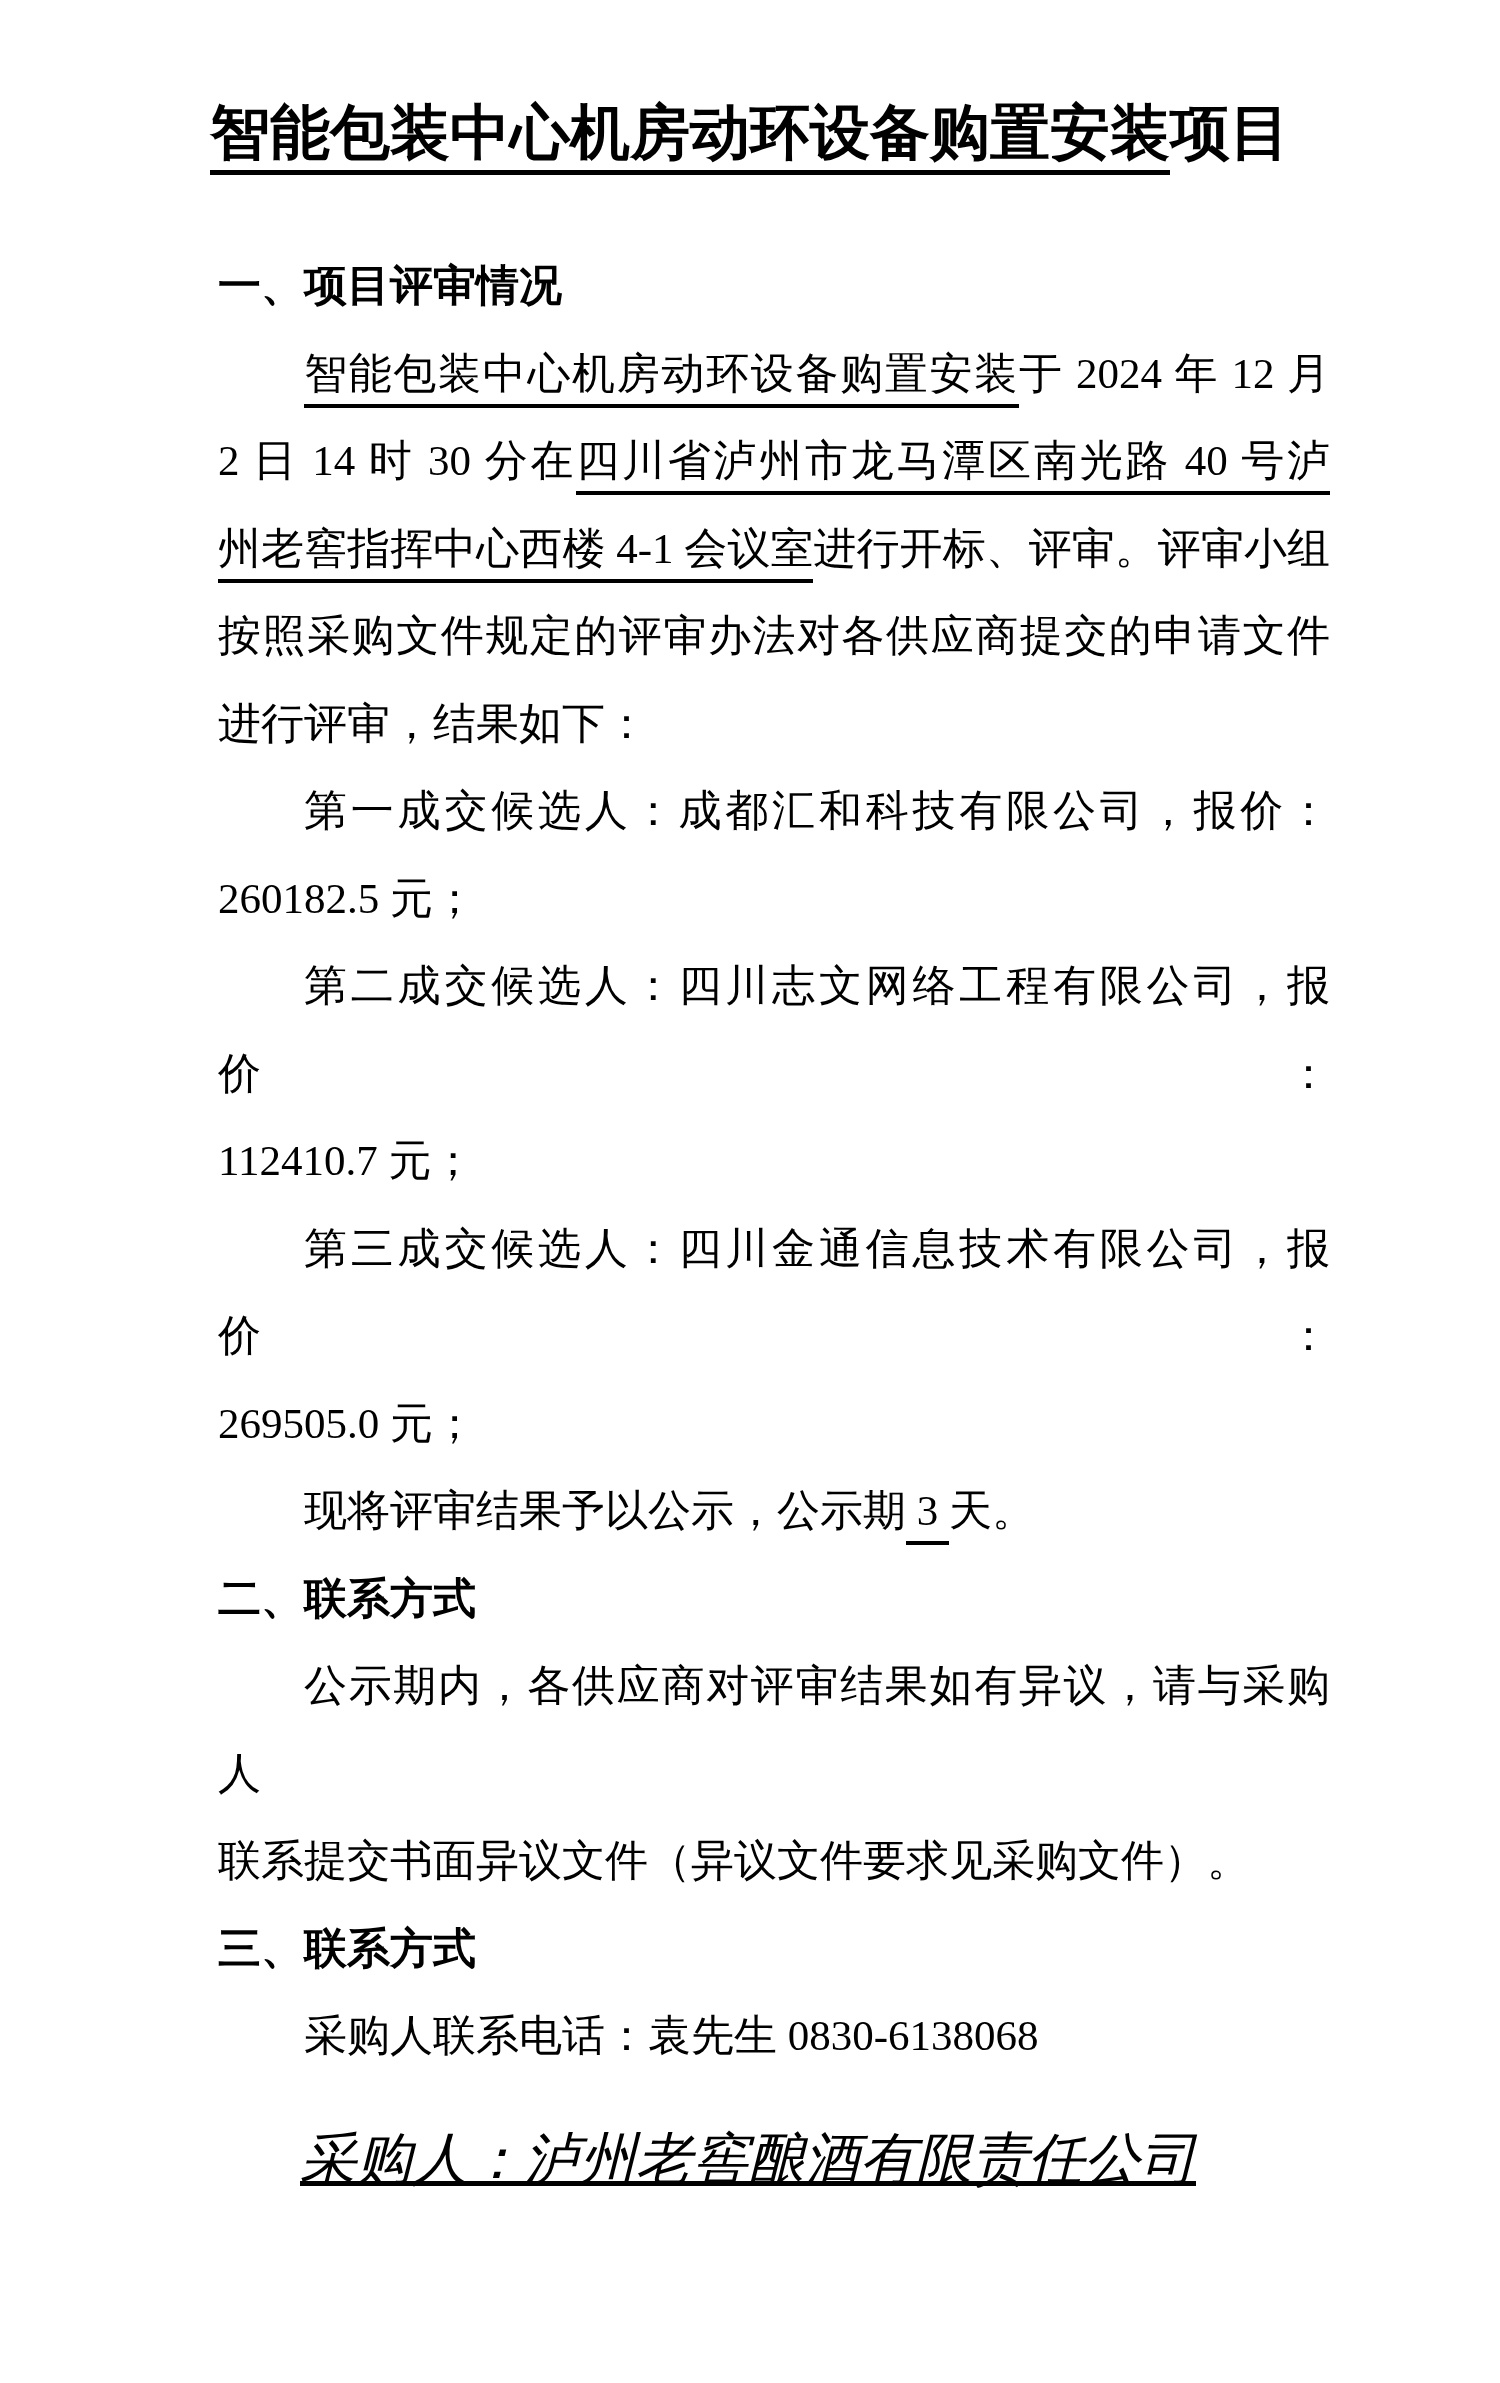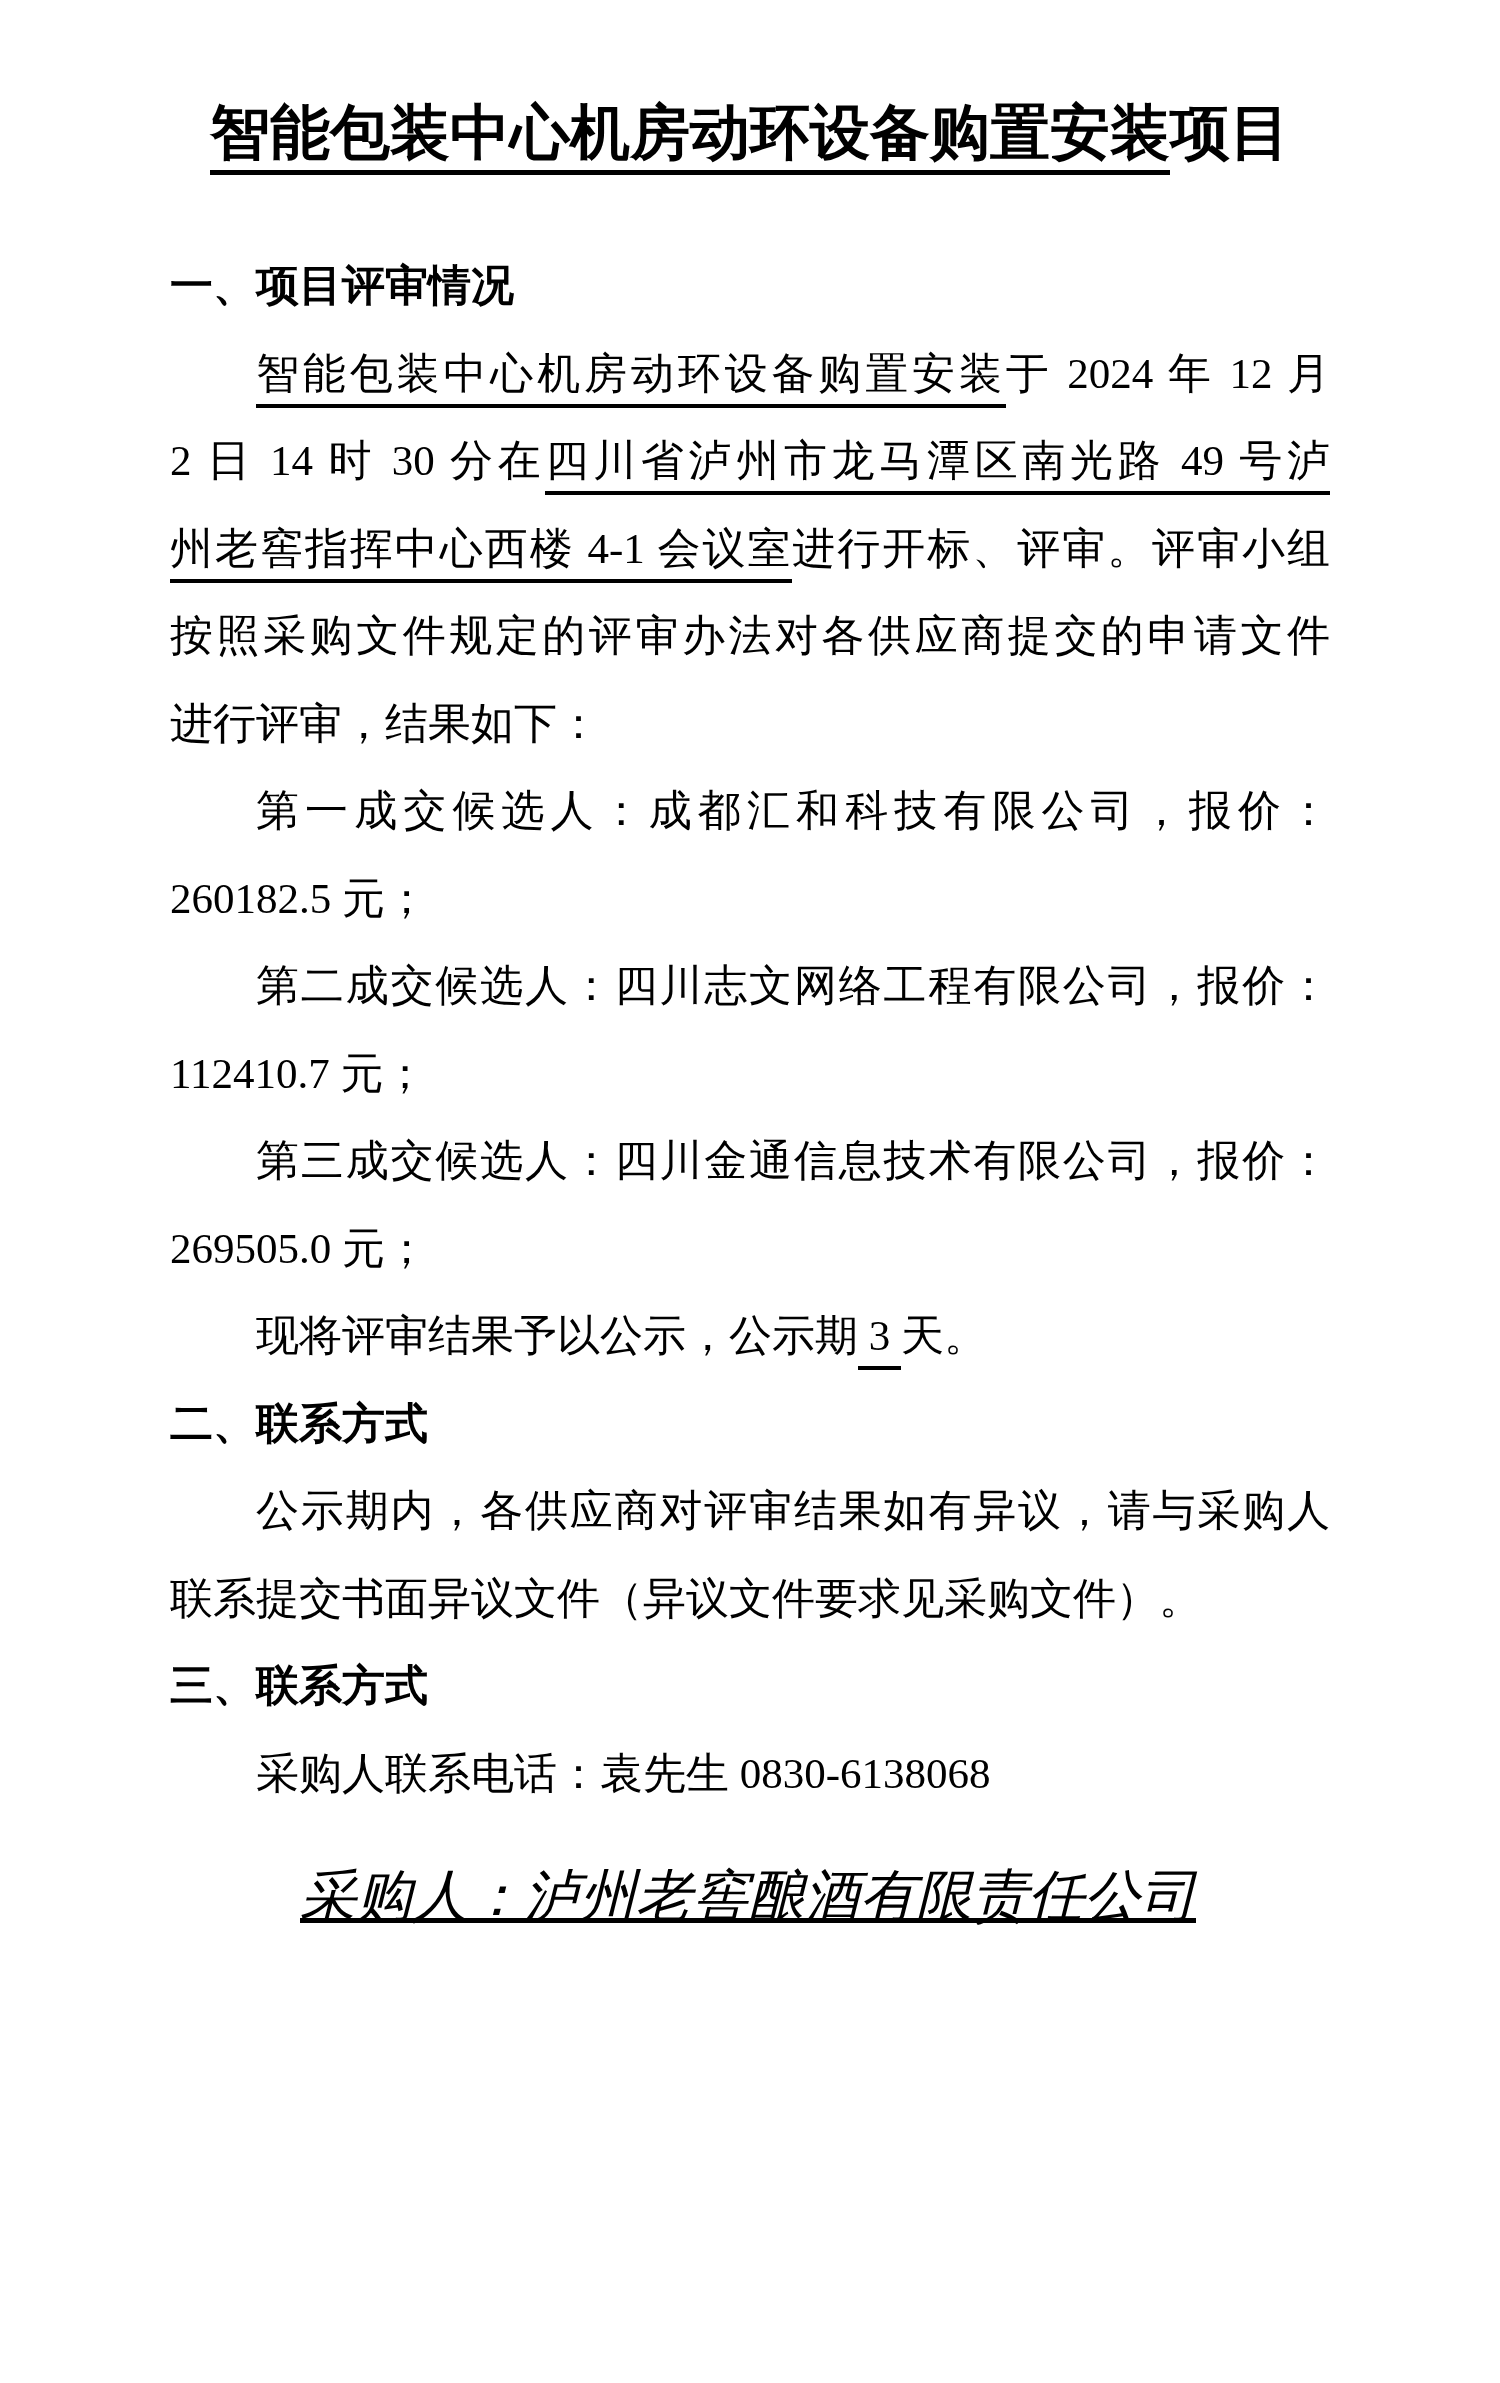--- a/index.html
+++ b/index.html
@@ -8,21 +8,21 @@
     width:1500px; height:2383px;
     background:#ffffff; color:#000000;
     font-family:"Liberation Serif","DejaVu Serif",serif;
     overflow:hidden;
     box-sizing:border-box;
     padding:66px 170px 0 170px;
   }
   .title { text-align:center; font-weight:bold; font-size:60px; line-height:134px; }
   .title-u { border-bottom:5px solid #000; padding-bottom:4px; }
   .doc-body { margin-top:42px; }
-  .line { font-size:43px; line-height:87.5px; }
+  .line { font-size:43px; line-height:87.5px;margin-left:48px; }
   .heading { font-weight:bold; }
   .indent { text-indent:86px; }
   .just { text-align:justify; text-align-last:justify; text-justify:inter-character; }
   .u { border-bottom:4px solid #000; padding-bottom:7px; }
   .signature {
     margin-top:36px;
     font-size:56px; line-height:87.5px;
     text-align:right; padding-right:134px;
     font-style:italic;
     text-decoration:underline;
@@ -36,21 +36,21 @@
   <div class="title">
     <div><span class="title-u">智能包装中心机房动环设备购置安装</span><span>项目</span></div>
   </div>
 
   <div class="doc-body">
 
     <div class="line heading">一、项目评审情况</div>
 
     <div class="line indent just"><span class="u">智能包装中心机房动环设备购置安装</span><span>于 2024 年 12 月</span></div>
 
-    <div class="line just"><span>2 日 14 时 30 分在</span><span class="u">四川省泸州市龙马潭区南光路 49 号泸</span></div>
+    <div class="line just"><span>2 日 14 时 30 分在</span><span class="u">四川省泸州市龙马潭区南光路 40 号泸</span></div>
 
     <div class="line just"><span class="u">州老窖指挥中心西楼 4-1 会议室</span><span>进行开标、评审。评审小组</span></div>
 
     <div class="line just">按照采购文件规定的评审办法对各供应商提交的申请文件</div>
 
     <div class="line">进行评审，结果如下：</div>
 
     <div class="line indent just">第一成交候选人：成都汇和科技有限公司，报价：</div>
     <div class="line">260182.5 元；</div>
 

